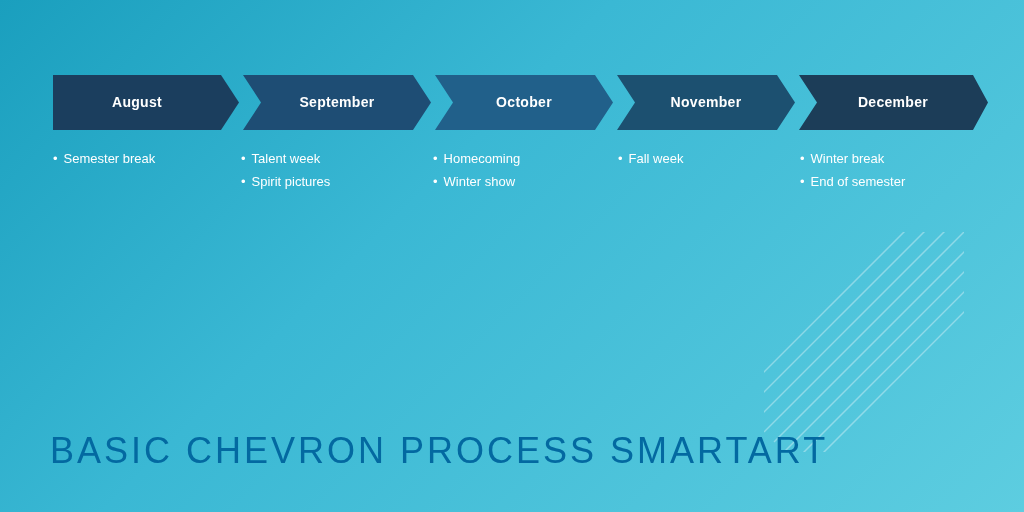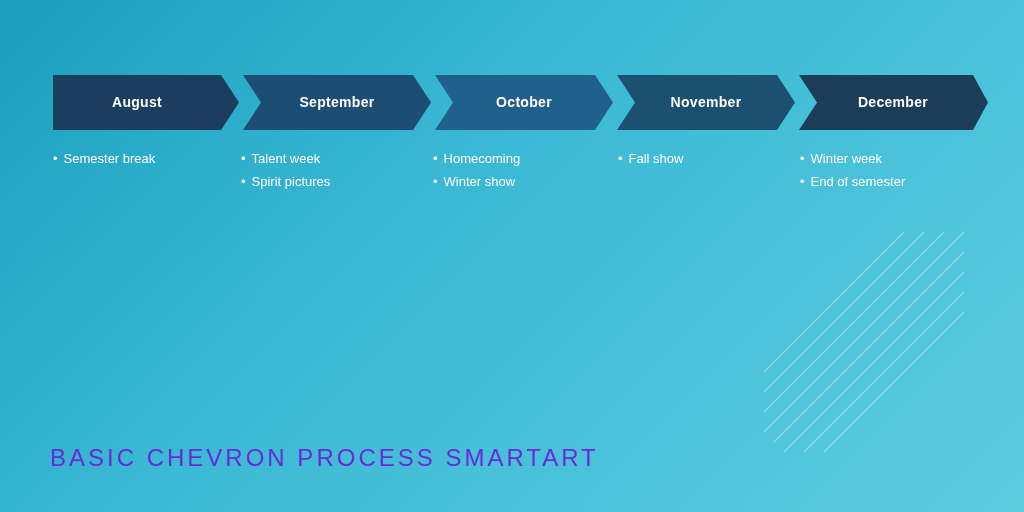--- a/index.html
+++ b/index.html
@@ -22,22 +22,22 @@
       pointer-events: none;
     }
 
     .title-area {
       position: absolute;
       bottom: 40px;
       left: 50px;
     }
 
     .main-title {
-      color: #6d28d9;
-      font-size: 24px;
+      color: #0369a1;
+      font-size: 36px;
       font-weight: 300;
       letter-spacing: 3px;
       text-transform: uppercase;
     }
   </style>
 </head>
 <body>
 
 <svg class="decorative-lines" viewBox="0 0 200 220" xmlns="http://www.w3.org/2000/svg">
   <g stroke="rgba(255,255,255,0.35)" stroke-width="1.5" fill="none">
@@ -105,28 +105,28 @@
         </div>
       <div style="display:flex;align-items:flex-start;gap:6px;">
           <span>•</span>
           <span>Winter show</span>
         </div>
     </div>
 
     <div style="min-width:182px; color:white; font-size:13px; line-height:1.65; font-family:'Segoe UI',Arial,sans-serif;">
       <div style="display:flex;align-items:flex-start;gap:6px;">
           <span>•</span>
-          <span>Fall show</span>
+          <span>Fall week</span>
         </div>
     </div>
 
     <div style="min-width:180px; color:white; font-size:13px; line-height:1.65; font-family:'Segoe UI',Arial,sans-serif;">
       <div style="display:flex;align-items:flex-start;gap:6px;margin-bottom:2px;">
           <span>•</span>
-          <span>Winter week</span>
+          <span>Winter break</span>
         </div>
       <div style="display:flex;align-items:flex-start;gap:6px;">
           <span>•</span>
           <span>End of semester</span>
         </div>
     </div>
 
   </div>
 </div>
 

